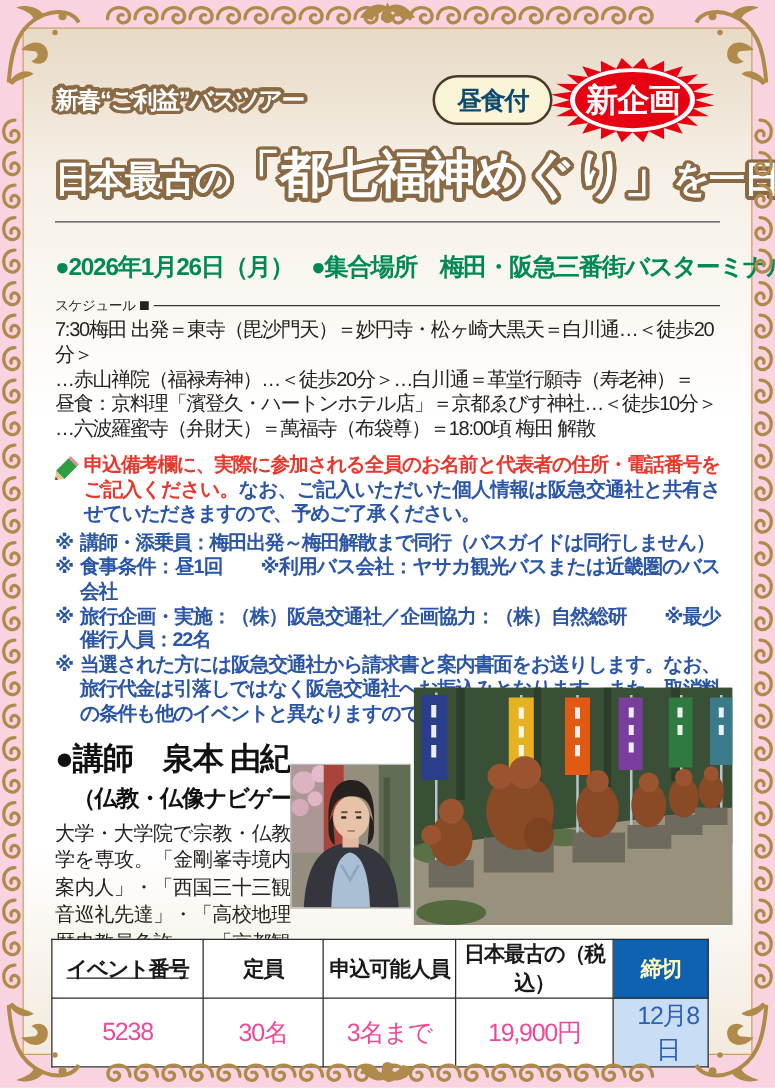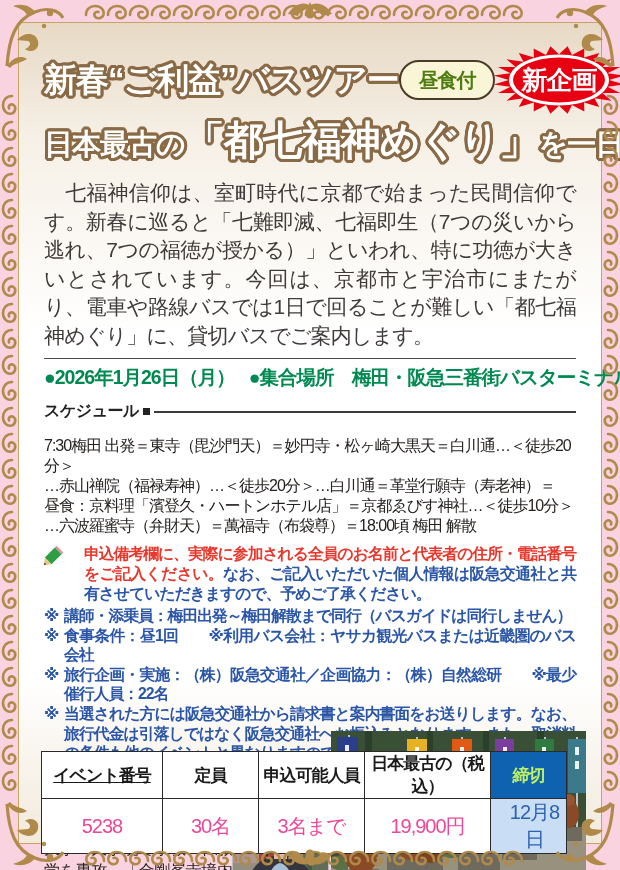--- a/index.html
+++ b/index.html
@@ -11,49 +11,49 @@
     background:linear-gradient(180deg,#e7d9c5 0%,#f6f0e6 14%,#ffffff 38%,#ffffff 80%,#f2eadc 100%);}
   .content{position:relative;padding:0 25px;height:100%;box-sizing:border-box;}
 
   
   .header-row{display:flex;justify-content:space-between;align-items:center;margin-top:22px;height:70px;}
   .outl{color:#fff;font-weight:bold;
     text-shadow:3px 0 #8a6a45,-3px 0 #8a6a45,0 3px #8a6a45,0 -3px #8a6a45,
     2.2px 2.2px #8a6a45,-2.2px 2.2px #8a6a45,2.2px -2.2px #8a6a45,-2.2px -2.2px #8a6a45,
     3px 1.3px #8a6a45,3px -1.3px #8a6a45,-3px 1.3px #8a6a45,-3px -1.3px #8a6a45,
     1.3px 3px #8a6a45,-1.3px 3px #8a6a45,1.3px -3px #8a6a45,-1.3px -3px #8a6a45;}
-  .subtitle{font-size:33px;letter-spacing:-1px;white-space:nowrap;}
+  .subtitle{font-size:19px;letter-spacing:-1px;white-space:nowrap;}
   .badges{display:flex;align-items:center;}
   .pill{display:flex;align-items:center;justify-content:center;width:92px;height:36px;
     background:#fbf5d8;border:2px solid #4a3a26;border-radius:20px;
-    font-size:20px;font-weight:bold;color:#4d7c0f;letter-spacing:-1px;}
+    font-size:20px;font-weight:bold;color:#0c4a6e;letter-spacing:-1px;}
   .burst{position:relative;width:140px;height:76px;margin-left:-6px;}
   .burst svg{position:absolute;left:0;top:0;}
   .burst-label{position:absolute;left:0;top:0;width:140px;height:76px;display:flex;align-items:center;
     justify-content:center;color:#fff;font-size:26px;font-weight:bold;letter-spacing:-1px;}
   .title{margin:0;white-space:nowrap;letter-spacing:-1px;line-height:50px;}
   .t-sm{font-size:29px;}
   .t-lg{font-size:40px;}
 
   
   .intro{margin:10px 0 0;font-size:21px;line-height:1.36;color:#3f3b3a;text-align:justify;letter-spacing:-0.8px;}
   .divider{margin:8px 0 0;border:none;border-top:1px solid #4a4a4a;}
-  .date-line{margin-top:5px;display:flex;gap:14px;white-space:nowrap;
+  .date-line{margin-top:22px;display:flex;gap:14px;white-space:nowrap;
     font-size:19.5px;font-weight:bold;color:#008a52;letter-spacing:-1px;}
 
   
   .sched-label-row{margin-top:10px;display:flex;align-items:center;gap:4px;}
-  .sched-label{font-size:16px;font-weight:bold;color:#222;letter-spacing:-0.5px;white-space:nowrap;}
+  .sched-label{font-size:11px;font-weight:normal;color:#222;letter-spacing:-0.5px;white-space:nowrap;}
   .sched-sq{width:7px;height:7px;background:#222;}
   .sched-rule{flex:1;height:1.5px;background:#3a3a3a;}
-  .sched-body{margin-top:14px;font-size:16px;line-height:1.24;color:#262220;
+  .sched-body{margin-top:3px;font-size:16px;line-height:1.24;color:#262220;
     letter-spacing:-1px;white-space:pre-line;}
 
   
-  .notice{margin-top:9px;display:flex;gap:20px;}
+  .notice{margin-top:9px;display:flex;gap:3px;}
   .pencil{flex:0 0 20px;height:20px;margin-top:1px;}
   .notice p{margin:0;font-size:15.8px;font-weight:bold;line-height:1.24;letter-spacing:-1px;text-align:justify;}
   .red{color:#e8382d;}
   .blue{color:#2b56a7;}
   .notes{margin-top:3px;}
   .note{display:flex;font-size:15.8px;font-weight:bold;color:#2b56a7;line-height:1.24;letter-spacing:-1px;}
   .note .mark{flex:0 0 20px;}
   .note .txt{flex:1;text-align:justify;}
 
   
@@ -63,21 +63,21 @@
   .bio{margin:0;width:188px;font-size:16px;line-height:1.36;color:#262220;letter-spacing:-1px;text-align:justify;}
   .lect-photo{position:absolute;left:188px;top:21px;border:1px solid #bbb;}
   .shichi-photo{position:absolute;right:-10px;top:-40px;}
 
   
   .event-table{position:absolute;left:22px;bottom:11px;border-collapse:collapse;background:#fff;}
   .event-table th,.event-table td{border:1.5px solid #2a2a2a;text-align:center;padding:0;letter-spacing:-1px;}
   .event-table th{height:30px;font-size:17px;color:#1a1a1a;font-weight:bold;}
   .event-table td{height:32px;font-size:20px;color:#ec4899;}
   .c1{width:120px;text-decoration:underline;} .c2{width:95px;} .c3{width:105px;} .c4{width:125px;} .c5{width:75px;}
-  th.deadline{background:#0f62b0;color:#bef264;}
+  th.deadline{background:#0f62b0;color:#fef9c3;}
   td.deadline{background:#c9ddf4;color:#2b62b0;padding-left:12px;}
 </style>
 </head>
 <body>
 
 <div class="page">
 
   <div class="panel">
     <div class="content">
 
@@ -91,21 +91,20 @@
               <ellipse cx="70" cy="38" rx="50" ry="25.5" fill="#fff"></ellipse>
               <ellipse cx="70" cy="38" rx="46" ry="22.5" fill="#e60012"></ellipse>
             </svg>
             <span class="burst-label">新企画</span>
           </span>
         </div>
       </div>
 
       <h1 class="title outl"><span class="t-sm">日本最古の</span><span class="t-lg">「都七福神めぐり」</span><span class="t-sm">を一日で</span></h1>
 
-      <p class="intro">　七福神信仰は、室町時代に京都で始まった民間信仰です。新春に巡ると「七難即滅、七福即生（7つの災いから逃れ、7つの福徳が授かる）」といわれ、特に功徳が大きいとされています。今回は、京都市と宇治市にまたがり、電車や路線バスでは1日で回ることが難しい「都七福神めぐり」に、貸切バスでご案内します。</p>
 
       <hr class="divider">
 
       <div class="date-line">
         <span>●2026年1月26日（月）</span>
         <span>●集合場所　梅田・阪急三番街バスターミナル</span>
       </div>
 
       <div class="sched-label-row">
         <span class="sched-label">スケジュール</span>

